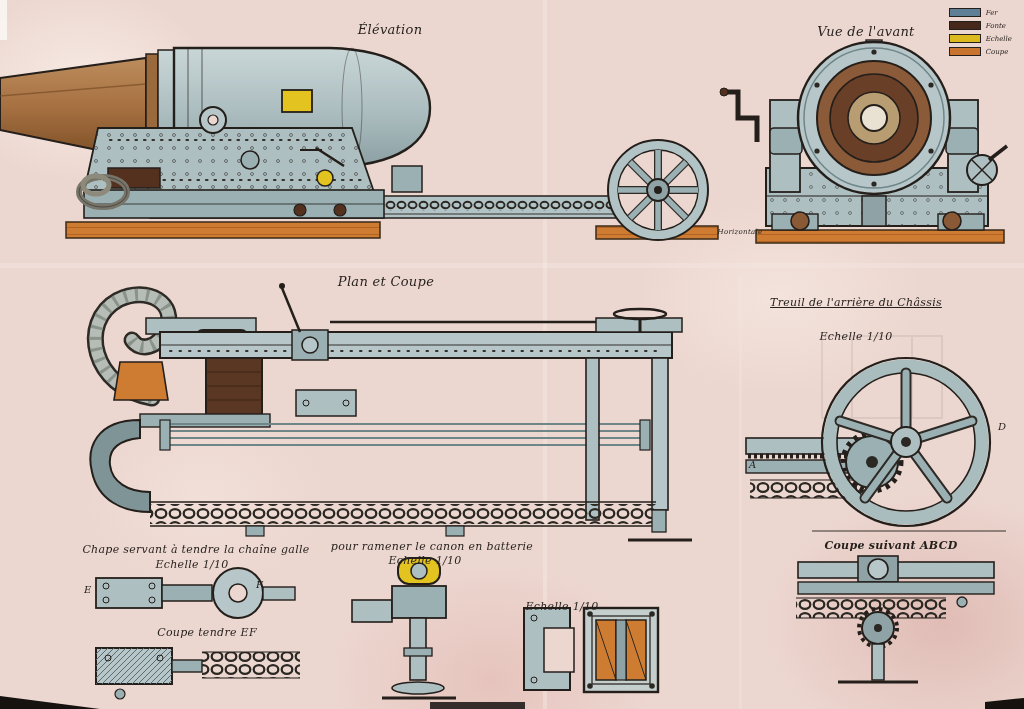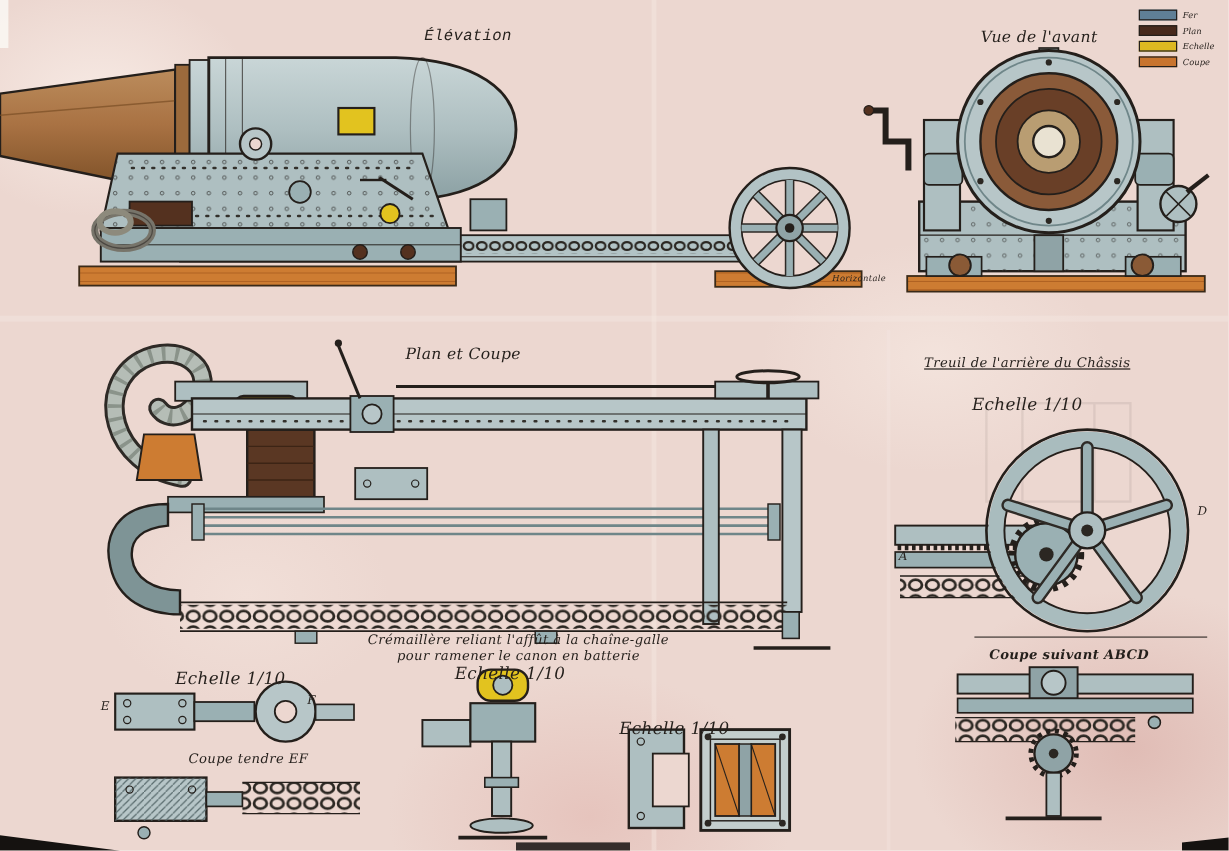--- a/index.html
+++ b/index.html
@@ -11,21 +11,21 @@
       radial-gradient(280px 200px at 48% 96%, #e6c4bd 0%, rgba(230,196,189,0) 60%),
       radial-gradient(240px 160px at 76% 42%, #f3e3dc 0%, rgba(243,227,220,0) 60%),
       radial-gradient(200px 150px at 20% 70%, #f1dfd8 0%, rgba(241,223,216,0) 60%),
       #ecd7d0;
     font-family:"DejaVu Serif", serif;
   }
   svg.canvas{position:absolute;left:0;top:0;}
   .lbl{position:absolute;font-family:"DejaVu Serif",serif;font-style:italic;color:#241f1b;
        white-space:nowrap;transform:translateX(-50%);z-index:5;letter-spacing:.3px;}
   .t13{font-size:13px;} .t11{font-size:11px;}
-  .t8{font-size:14px;} .t7{font-size:7px;}
+  .t8{font-size:11px;} .t7{font-size:7px;margin-left:24px;}
   .letter{transform:none;font-size:10px;font-style:italic;}
   .legend{position:absolute;top:8px;right:12px;display:flex;flex-direction:column;gap:4px;z-index:6;}
   .legend .row{display:flex;align-items:center;gap:5px;}
   .legend .sw{width:30px;height:7px;border:1px solid #241f1b;}
   .legend .sw0{background:#5f7f96;} .legend .sw1{background:#47291c;}
   .legend .sw2{background:#ddb920;} .legend .sw3{background:#c8742e;}
   .legend .lab{font-style:italic;font-size:7px;color:#241f1b;}
 </style>
 </head>
 <body>
@@ -352,47 +352,47 @@
     </g>
 
     <g>
       <rect x="0" y="0" width="7" height="40" fill="#faf6f2" opacity="0.9"></rect>
       <polygon points="0,696 100,709 0,709" fill="#151210"></polygon>
       <rect x="430" y="702" width="95" height="7" fill="#151210" opacity="0.85"></rect>
       <polygon points="985,702 1024,698 1024,709 985,709" fill="#151210"></polygon>
     </g>
   </svg>
 
-  <div class="lbl t13" style="left:390px;top:22px;font-family:Liberation Mono, monospace;">Élévation</div>
+  <div class="lbl t13" style="left:390px;top:22px;">Élévation</div>
   <div class="lbl t13" style="left:866px;top:24px;text-align:center;">Vue de l'avant</div>
-  <div class="lbl t13" style="left:386px;top:288px;">Plan et Coupe</div>
+  <div class="lbl t13" style="left:386px;top:274px;">Plan et Coupe</div>
   <div class="lbl t11" style="left:856px;top:296px;text-decoration:underline;">Treuil de l'arrière du Châssis</div>
   <div class="lbl t8" style="left:856px;top:330px;">Echelle 1/10</div>
-  <div class="lbl t11" style="left:432px;top:527px;">Crémaillère reliant l'affût à la chaîne-galle</div>
   <div class="lbl t11" style="left:432px;top:540px;font-style:italic;">pour ramener le canon en batterie</div>
   <div class="lbl t8" style="left:425px;top:554px;">Echelle 1/10</div>
+  <div class="lbl t11" style="left:196px;top:543px;">Chape servant à tendre la chaîne galle</div>
   <div class="lbl t8" style="left:192px;top:558px;">Echelle 1/10</div>
   <div class="lbl t11" style="left:207px;top:626px;">Coupe tendre EF</div>
   <div class="lbl t8" style="left:562px;top:600px;">Echelle 1/10</div>
   <div class="lbl t11" style="left:891px;top:539px;font-weight:bold;">Coupe suivant ABCD</div>
   <div class="lbl t7" style="left:716px;top:228px;">Horizontale</div>
 
   <div class="lbl letter" style="left:84px;top:584px;">E</div>
   <div class="lbl letter" style="left:256px;top:579px;">F</div>
   <div class="lbl letter" style="left:749px;top:459px;">A</div>
   <div class="lbl letter" style="left:998px;top:421px;">D</div>
 
   <div class="legend">
     <div class="row">
       <span class="sw sw0"></span>
       <span class="lab">Fer</span>
     </div>
     <div class="row">
       <span class="sw sw1"></span>
-      <span class="lab">Plan</span>
+      <span class="lab">Fonte</span>
     </div>
     <div class="row">
       <span class="sw sw2"></span>
       <span class="lab">Echelle</span>
     </div>
     <div class="row">
       <span class="sw sw3"></span>
       <span class="lab">Coupe</span>
     </div>
   </div>

